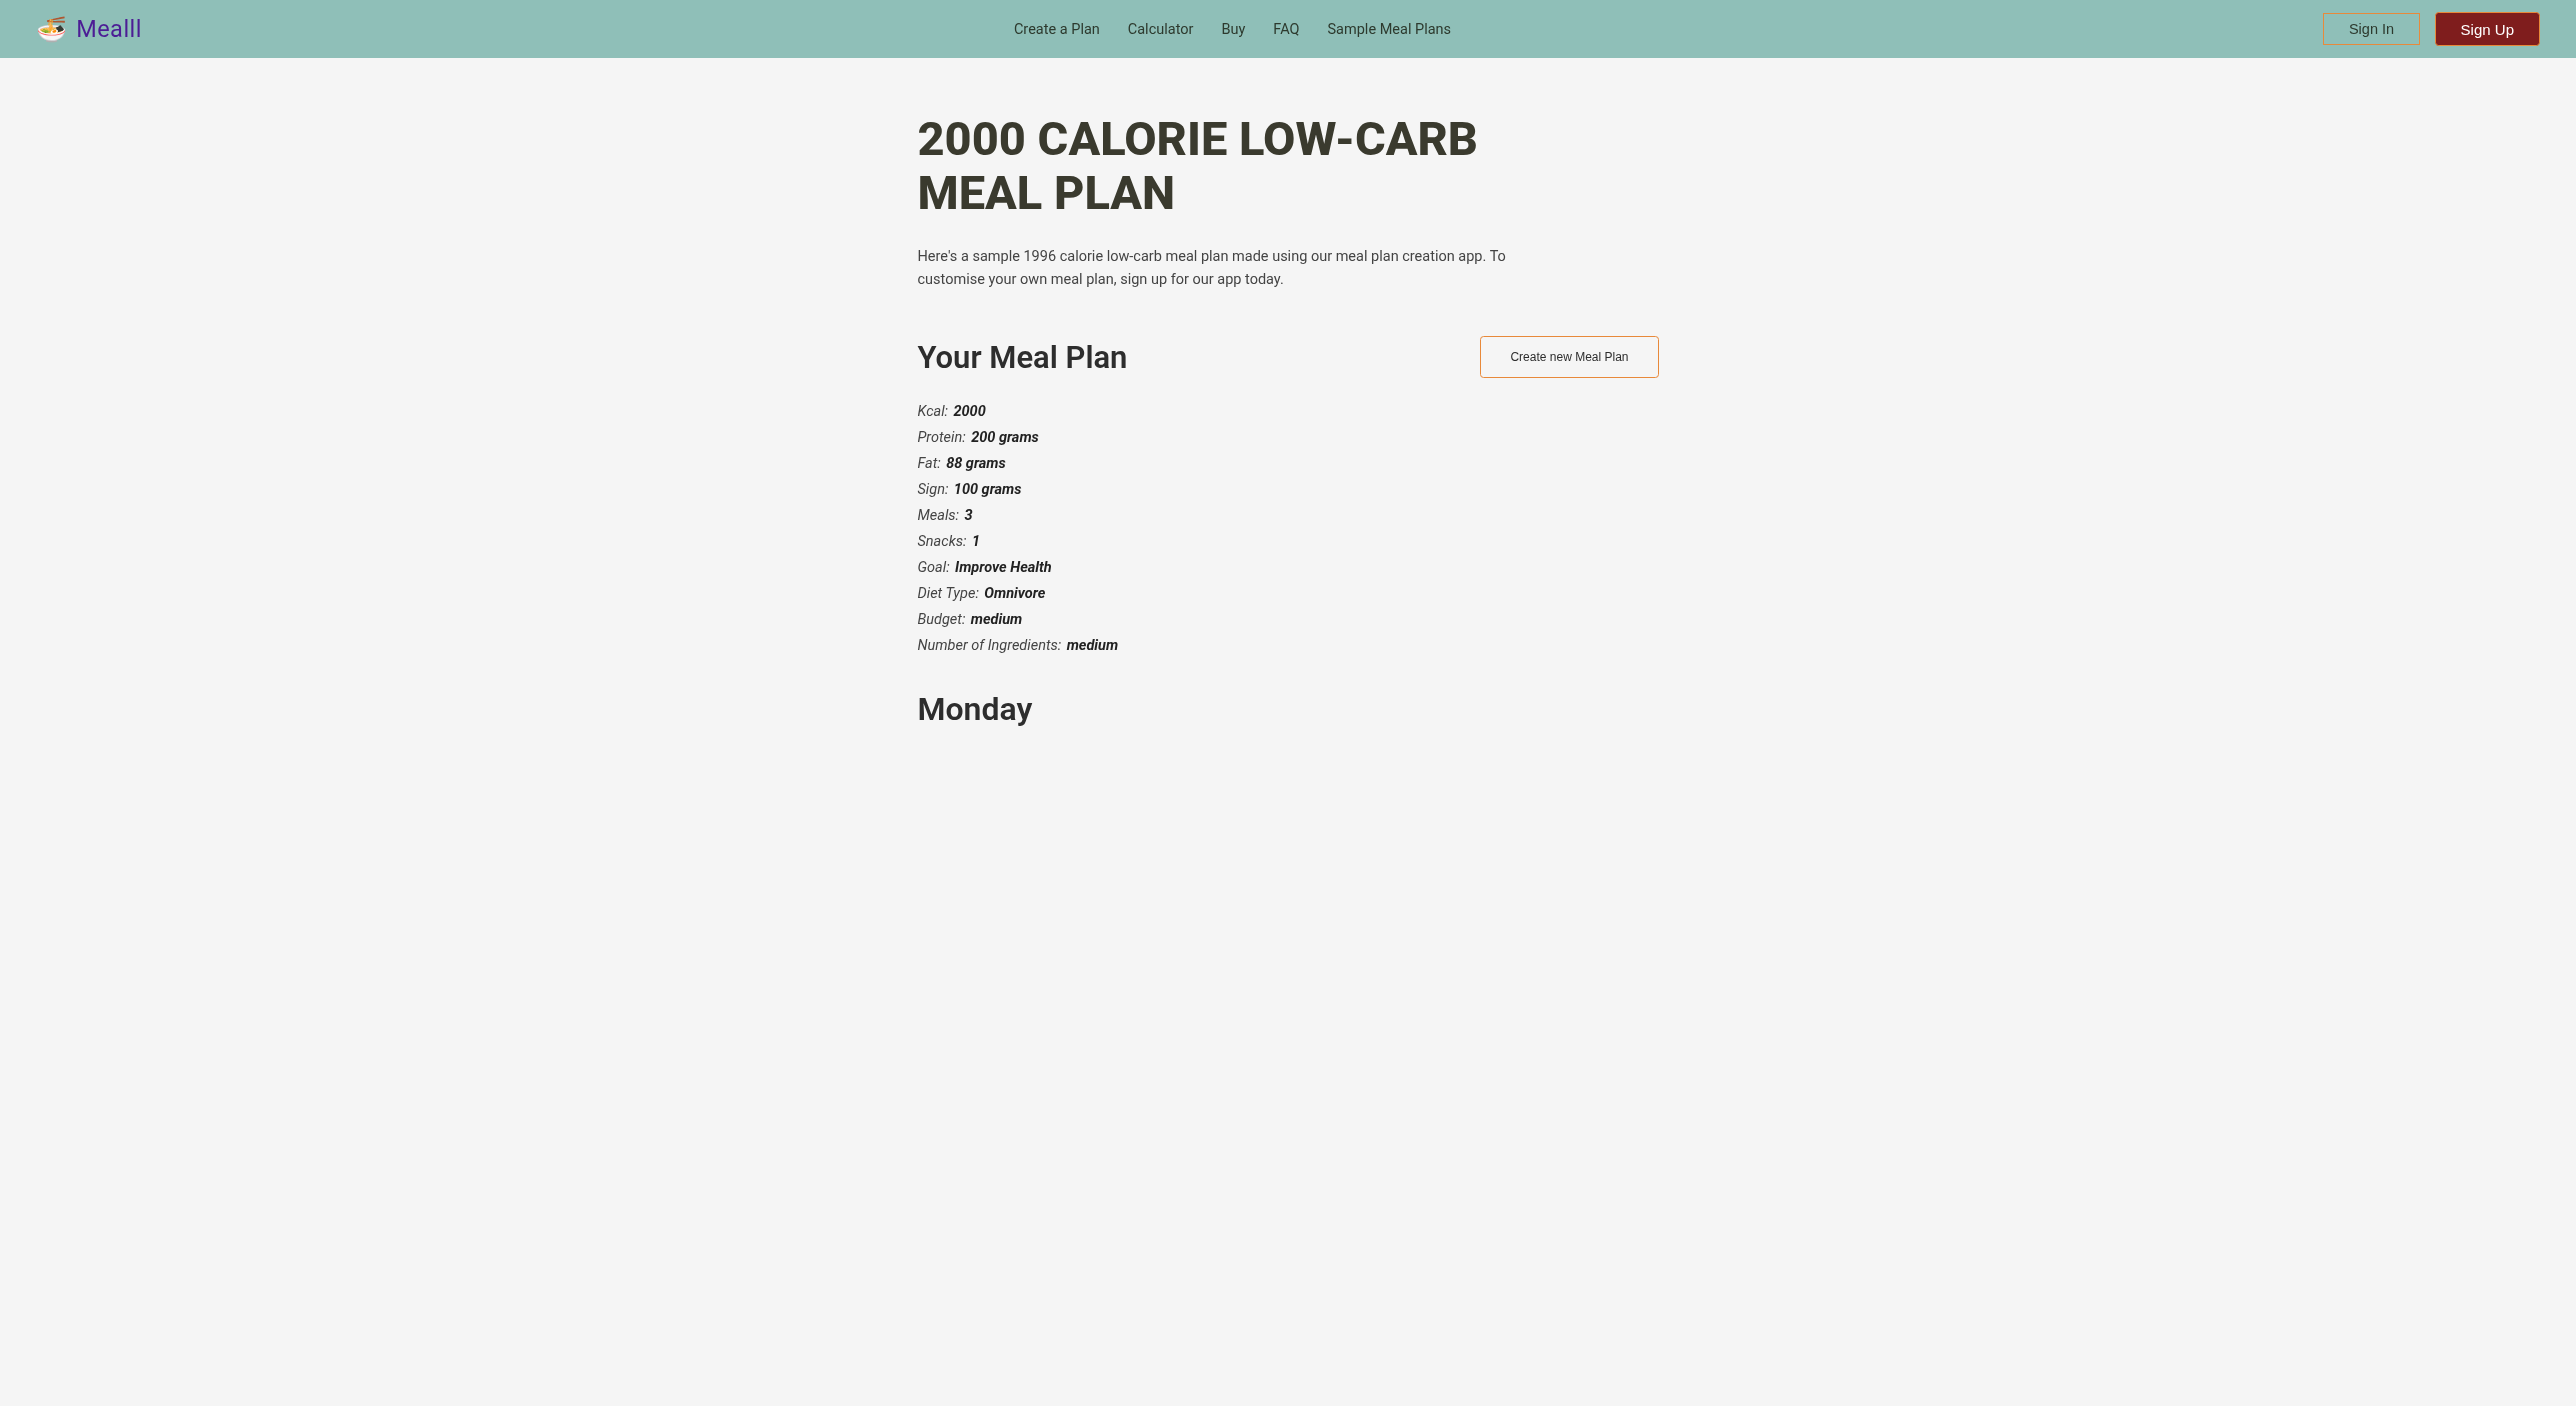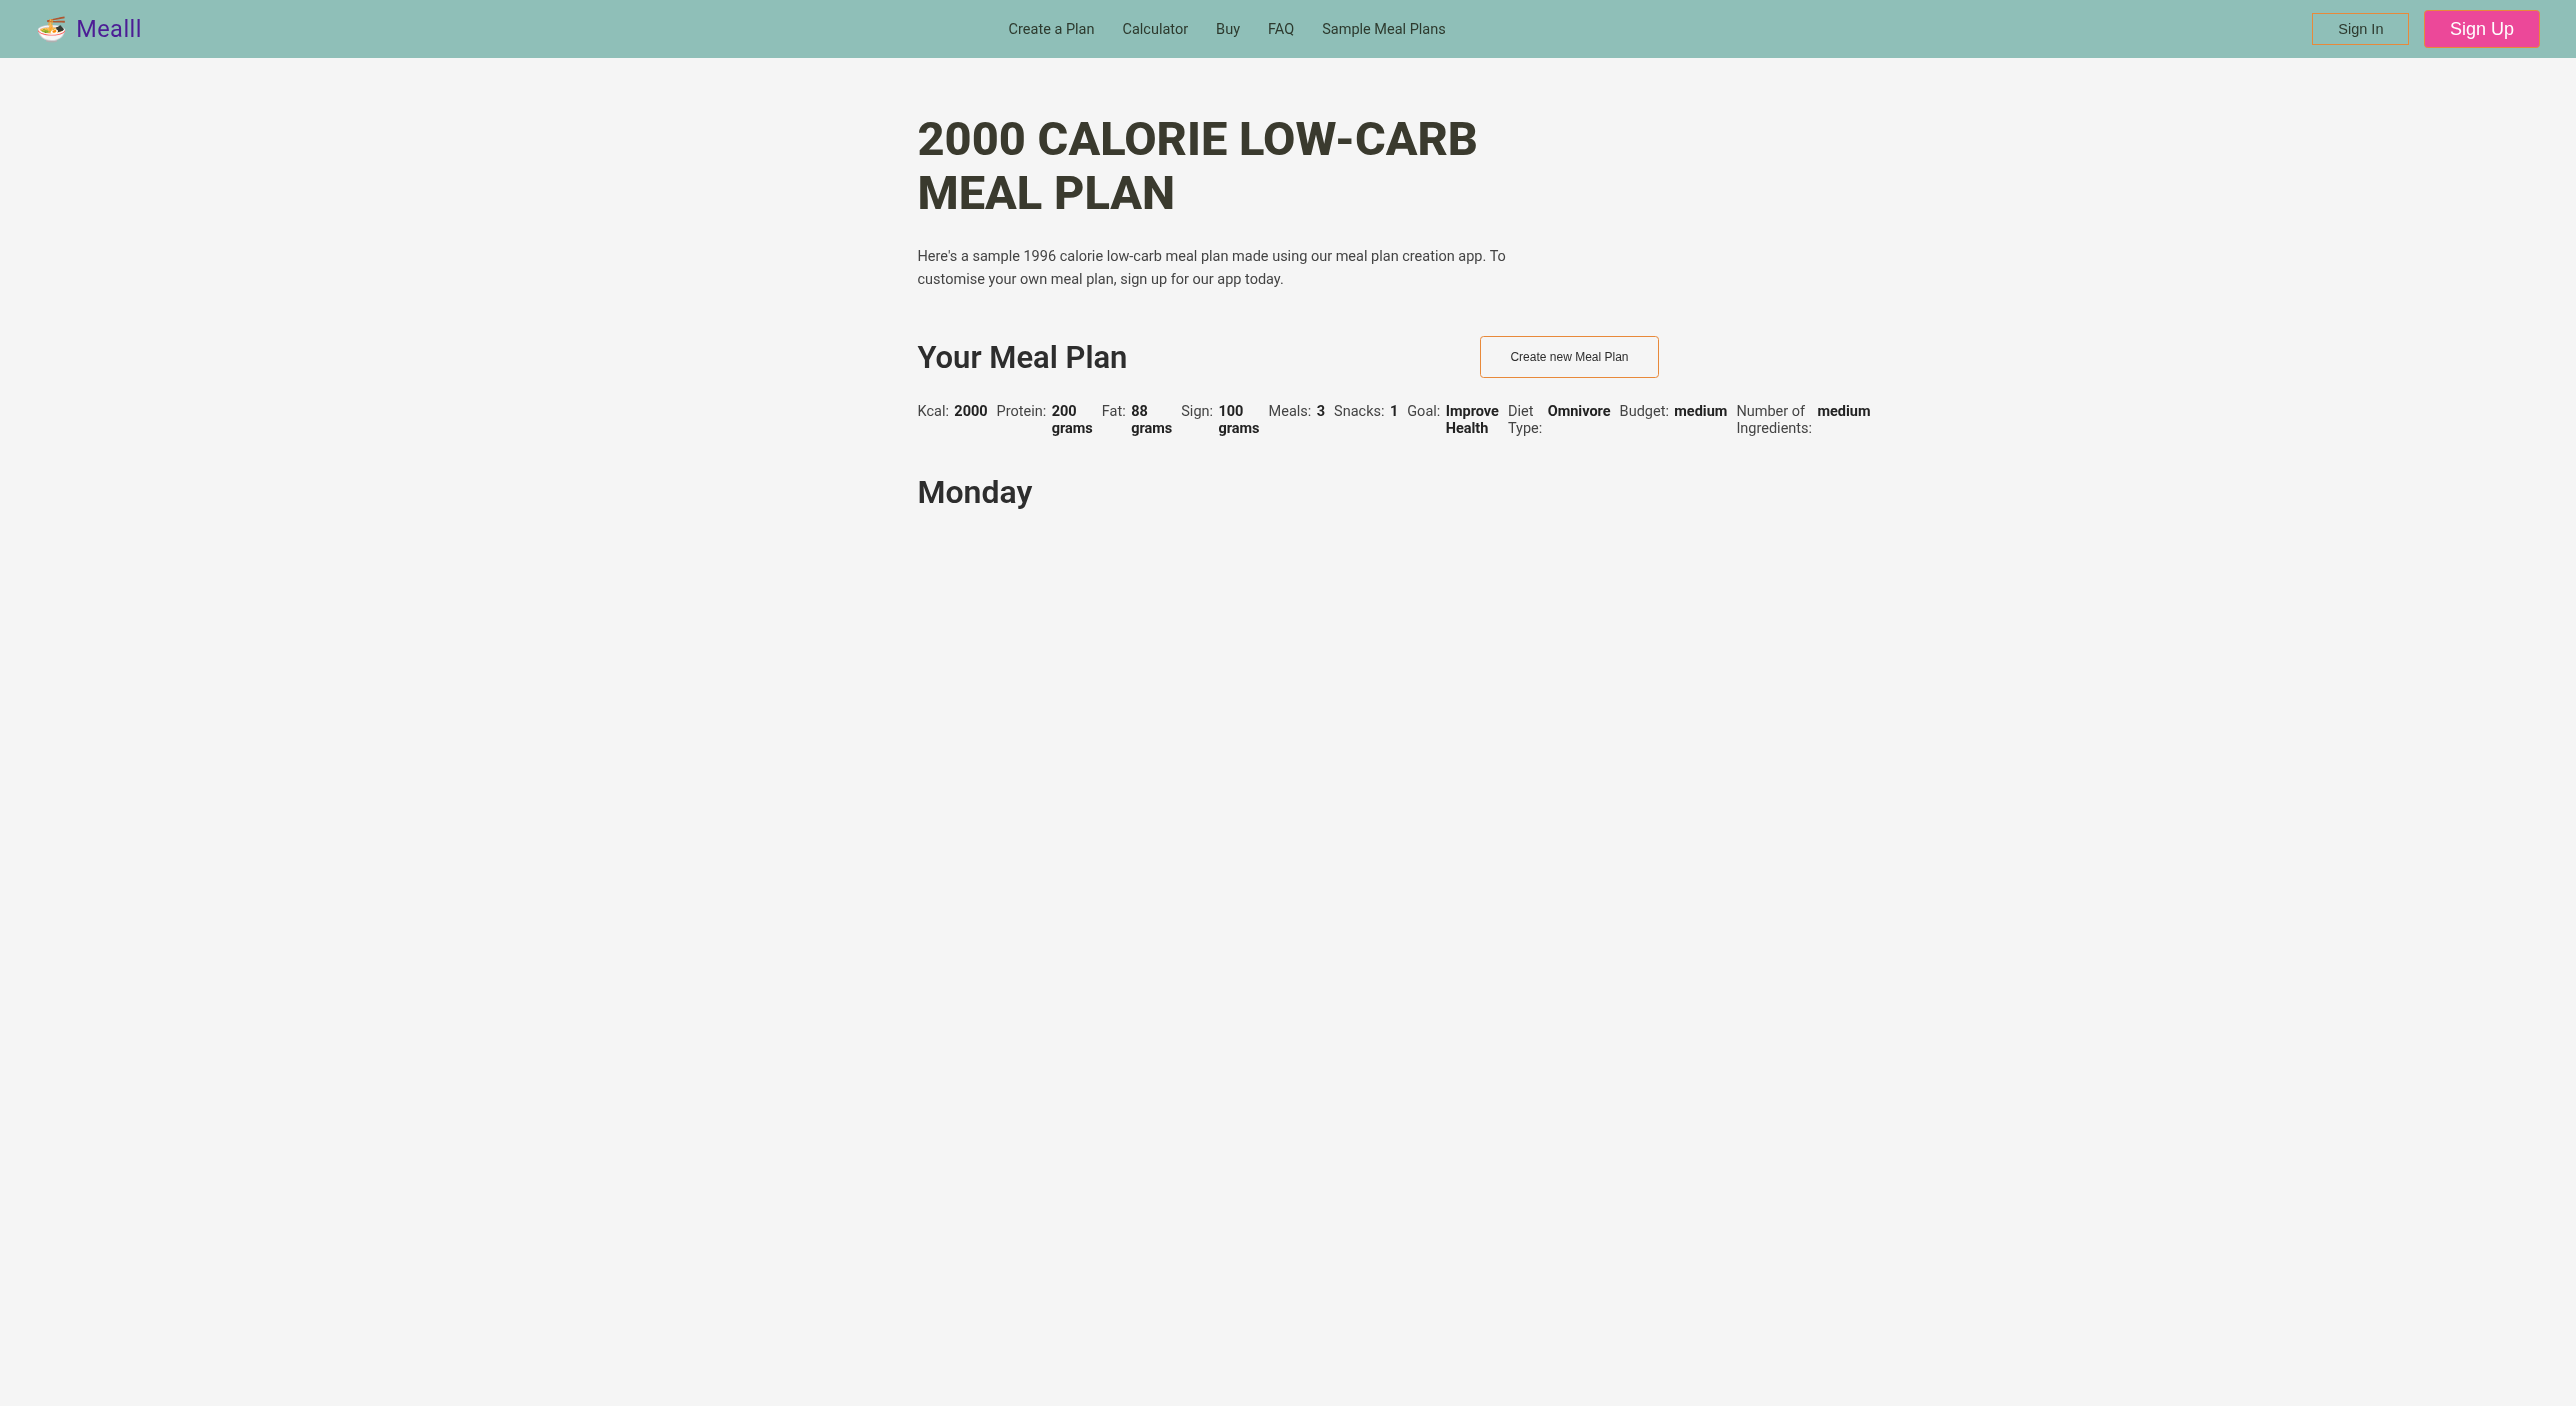--- a/index.html
+++ b/index.html
@@ -66,25 +66,25 @@
       border: 1.8px solid #e8893a;
       color: #2d3a2e;
       padding: 7.2px 25px;
       font-size: 14.5px;
       font-weight: 500;
       border-radius: 0;
       cursor: pointer;
     }
 
     .btn-sign-up {
-      background: #ec4899;
+      background: #7f1d1d;
       border: 1.8px solid #e8893a;
       color: white;
       padding: 7.2px 25px;
-      font-size: 18px;
+      font-size: 15px;
       font-weight: 500;
       border-radius: 3.6px;
       cursor: pointer;
     }
 
     
     main {
       max-width: 813px;
       margin: 0 auto;
       padding: 54px 36px;
@@ -133,25 +133,26 @@
       font-size: 12px;
       font-weight: 400;
       border-radius: 3.6px;
       cursor: pointer;
       white-space: nowrap;
     }
 
     
     .meal-plan-stats {
       display: flex;
-      flex-direction: row;
+      flex-direction: column;
       gap: 9px;
       font-size: 14.5px;
       color: #444;
       margin-bottom: 36px;
+      font-style: italic;
     }
 
     .stat-row {
       display: flex;
       align-items: baseline;
       gap: 5.4px;
     }
 
     .stat-label {
       font-weight: 400;

